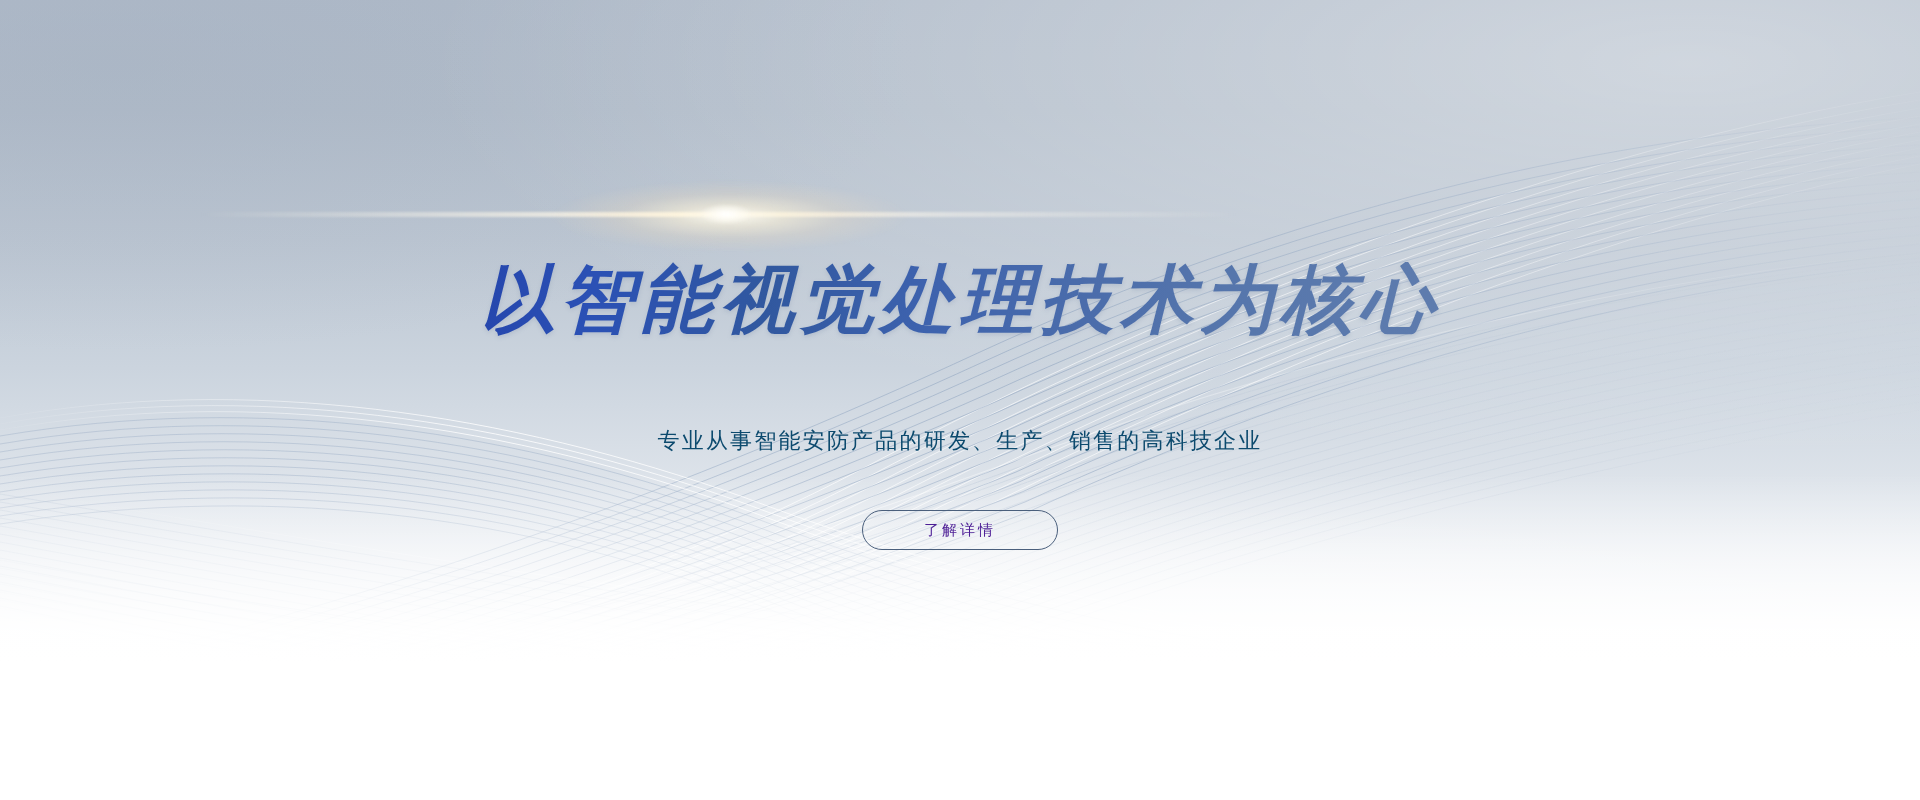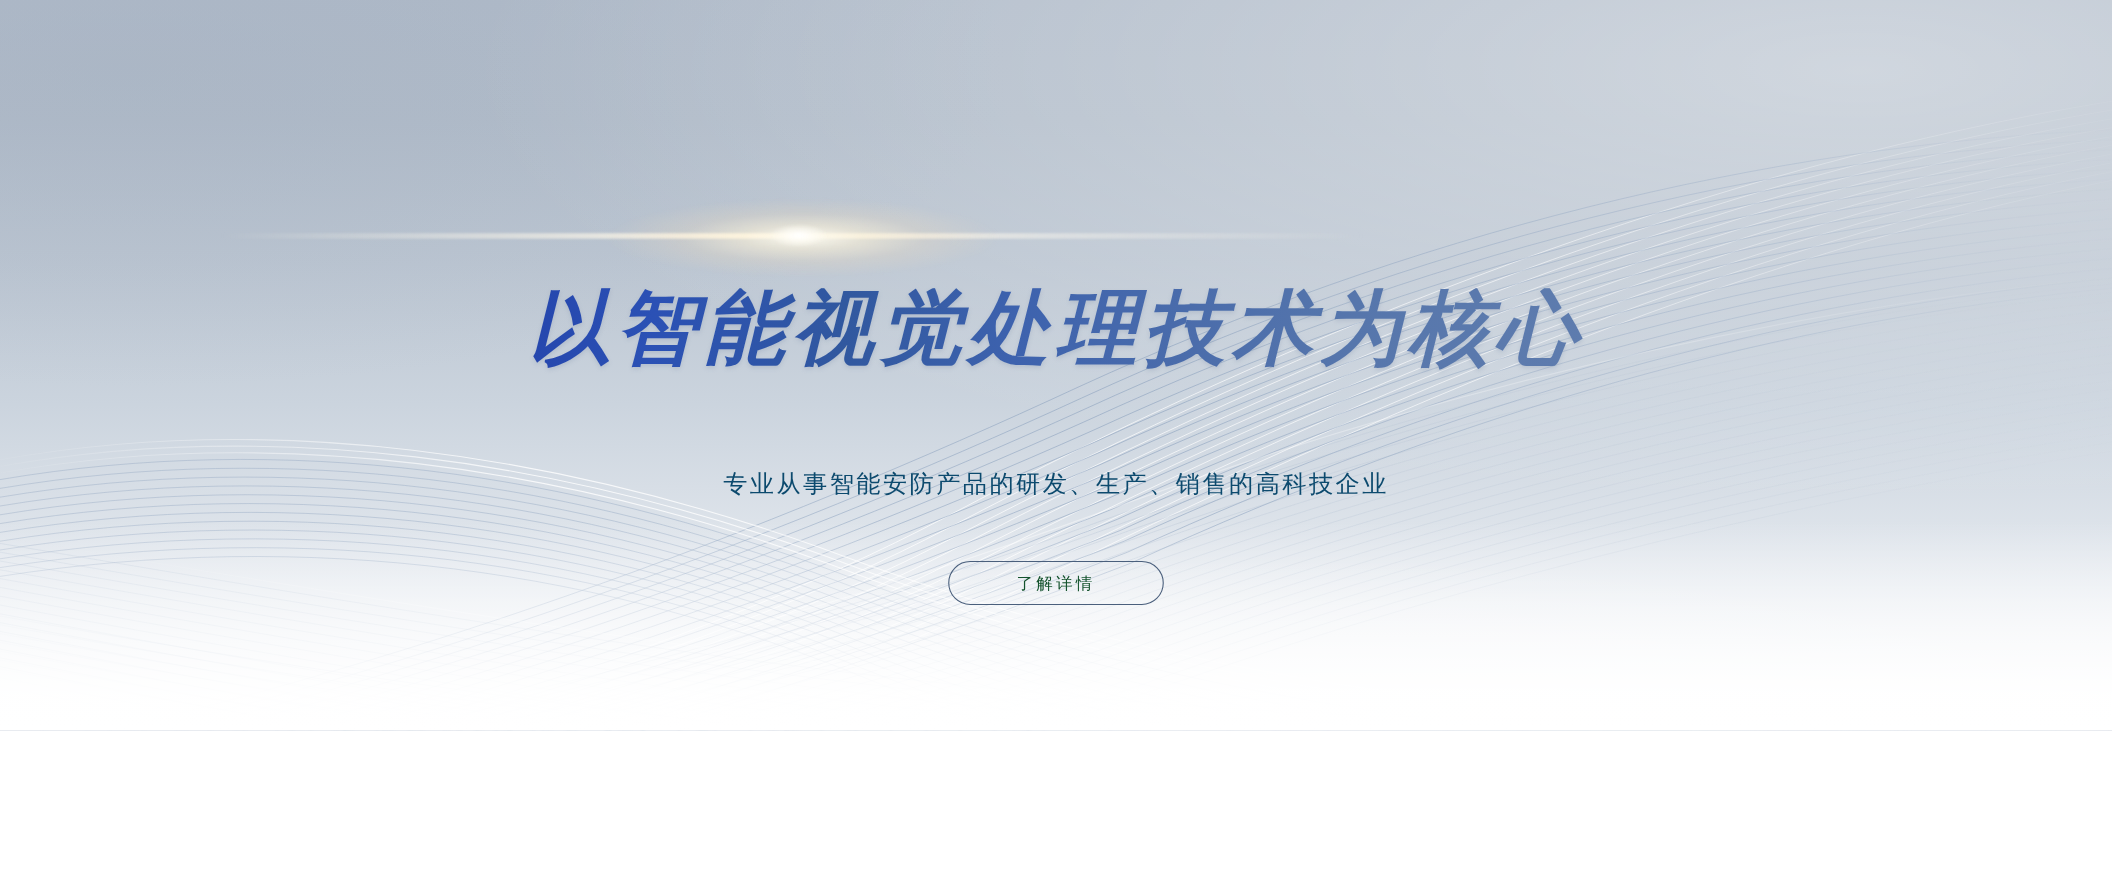--- a/index.html
+++ b/index.html
@@ -149,21 +149,21 @@
   #hero-cta {
     position: absolute;
     top: 510px;
     left: 50%;
     transform: translateX(-50%);
     width: 196px;
     height: 40px;
     border: 1.6px solid #4a5f7c;
     border-radius: 22px;
     background: transparent;
-    color: #14532d;
+    color: #4c1d95;
     font-size: 15px;
     letter-spacing: 3px;
     font-family: "DejaVu Sans", "Liberation Sans", sans-serif;
     display: flex;
     align-items: center;
     justify-content: center;
     cursor: pointer;
     padding: 0;
     box-sizing: border-box;
   }

